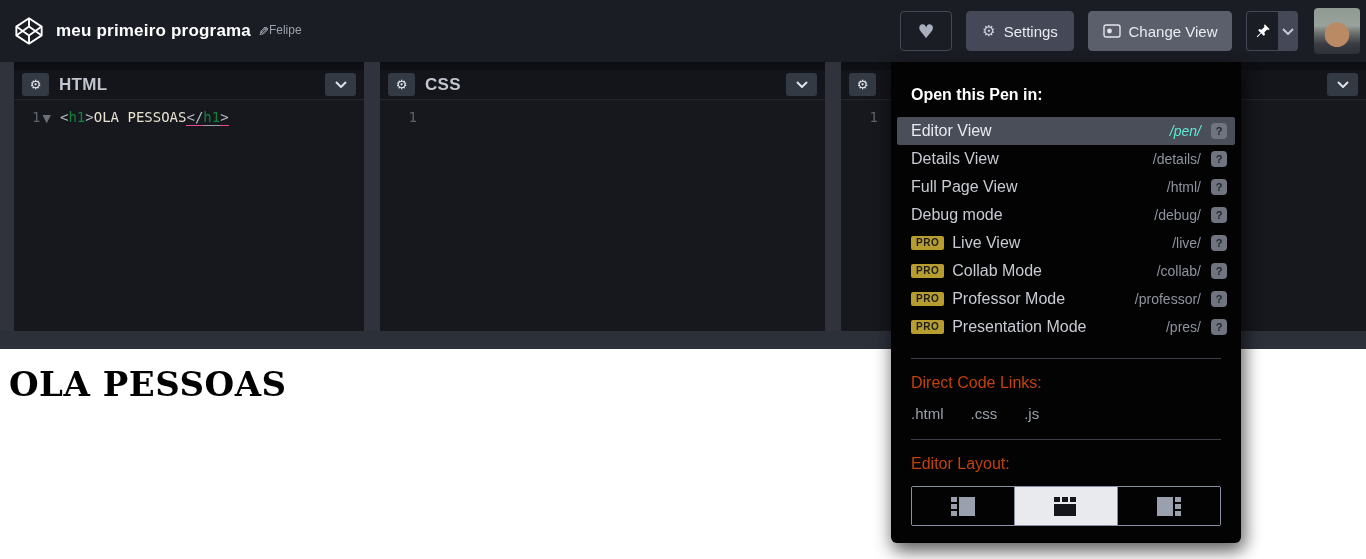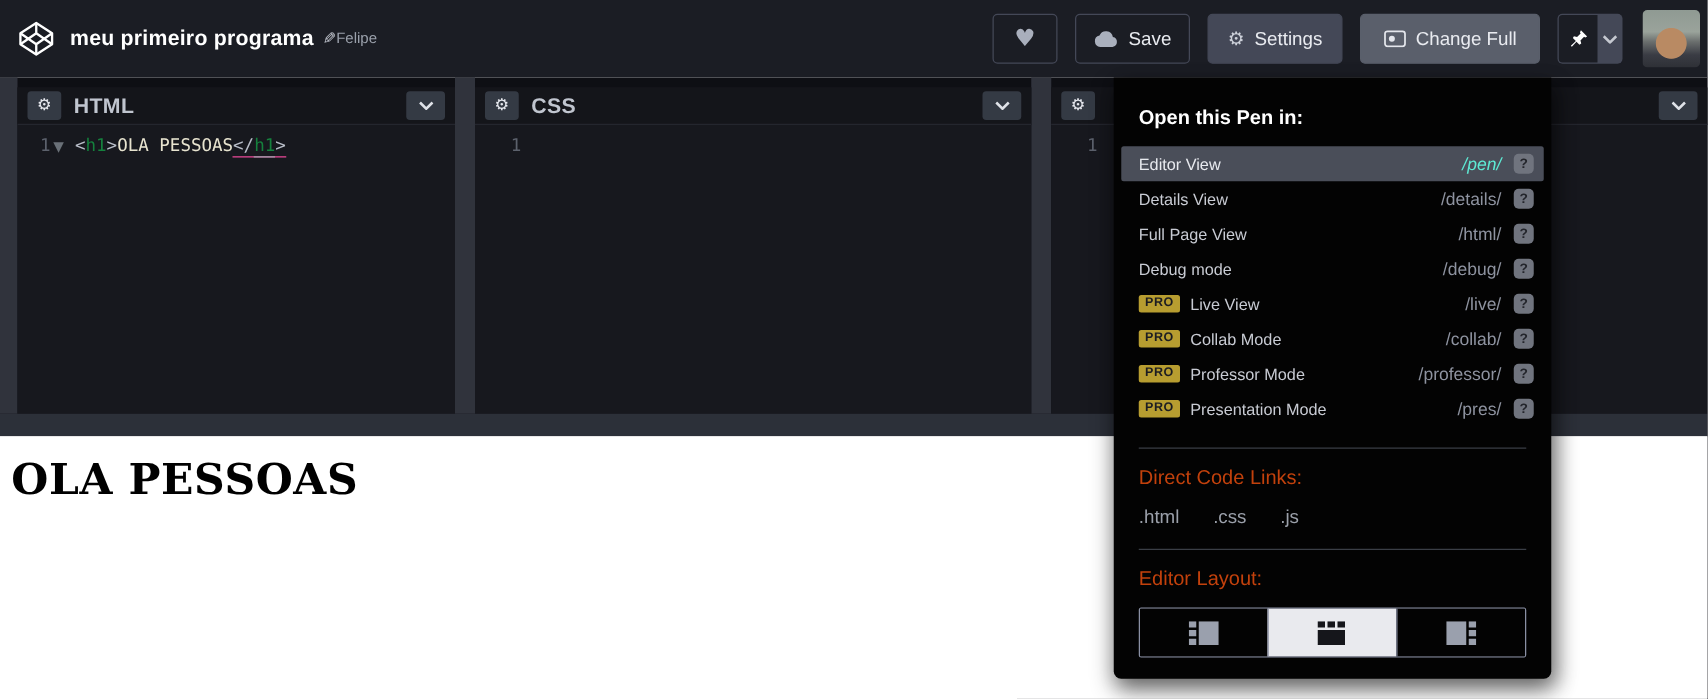--- a/index.html
+++ b/index.html
@@ -76,21 +76,21 @@
                 font-weight: bold; font-size: 34px; color: #000; letter-spacing: .5px; }
 
   
   .dropdown { position: absolute; left: 875px; top: 62px; width: 350px; background: #030303;
               border-radius: 0 0 6px 6px; z-index: 10; padding-bottom: 17px;
               box-shadow: 0 8px 18px rgba(0,0,0,.45), 6px 6px 16px rgba(0,0,0,.3); margin-left: 16px; }
   .dd-heading { color: #ffffff; font-weight: bold; font-size: 16px; margin: 24px 20px 13px 20px; }
   .dd-list { margin: 0 6px; }
   .dd-item { height: 28px; display: flex; align-items: center; padding: 0 8px 0 14px; cursor: pointer; border-radius: 2px; }
   .dd-item.highlighted { background: #4a4e59; }
-  .dd-label { color: #c8cbd3; font-size: 13px; }
+  .dd-label { color: #c8cbd3; font-size: 16px; }
   .dd-item.highlighted .dd-label { color: #e8eaef; }
   .pro-badge { background: #b79d30; color: #1c1d22; font-size: 10px; font-weight: bold; letter-spacing: .5px;
                border-radius: 2px; padding: 2px 5px; margin-right: 8px; line-height: 1; }
   .dd-path { margin-left: auto; color: #8e93a0; font-size: 14px; }
   .dd-item.highlighted .dd-path { color: #5eead4; font-style: italic; }
   .help-badge { width: 16px; height: 16px; margin-left: 10px; background: #70747e; border-radius: 4px;
                 color: #23252b; font-size: 11px; font-weight: bold; display: flex; align-items: center;
                 justify-content: center; cursor: pointer; flex: 0 0 auto; }
   .dd-divider { height: 1px; background: #3a3e46; margin: 17px 20px 0 20px; }
   .dd-subheading { color: #c2410c; font-weight: normal; font-size: 16px; margin: 15px 20px 0 20px; }
@@ -118,40 +118,32 @@
       <span class="pen-title">meu primeiro programa</span>
       <span class="edit-pencil">✎</span>
     </div>
     <span class="pen-author">Felipe</span>
   </div>
 
   <div class="topbar-actions">
     <div class="tb-btn btn-outline heart-btn">
       <span class="heart-glyph">♥</span>
     </div>
-    <div class="tb-btn btn-outline save-btn">
-      <span>
-        <svg width="20" height="14" viewBox="0 0 20 14" fill="#aab0bd">
-          <path d="M5.2 13.5a4.6 4.6 0 01-.6-9.1A5.6 5.6 0 0115.3 5.6 4 4 0 0115 13.5H5.2z"></path>
-        </svg>
-      </span>
-      <span>Save</span>
-    </div>
     <div class="tb-btn btn-gray settings-btn">
       <span class="gear-glyph">⚙</span>
       <span>Settings</span>
     </div>
     <div class="tb-btn btn-light changeview-btn">
       <span>
         <svg width="18" height="14" viewBox="0 0 18 14" fill="none" stroke="#e4e6ec" stroke-width="1.4">
           <rect x="1" y="1" width="16" height="12" rx="2"></rect>
           <circle cx="6.5" cy="7" r="2.4" fill="#e4e6ec" stroke="none"></circle>
         </svg>
       </span>
-      <span>Change Full</span>
+      <span>Change View</span>
     </div>
     <div class="pin-split">
       <div class="pin-seg">
         <svg width="16" height="16" viewBox="0 0 20 20" fill="#ffffff">
           <path d="M12.2 1.6l6.2 6.2-1.9 1-1.2-.7-3.6 3.6.8 3.1-1.8 1.1-3-3-4.6 5-1-1 5-4.6-3-3 1.1-1.8 3.1.8 3.6-3.6-.7-1.2 1-1.9z"></path>
         </svg>
       </div>
       <div class="chev-seg">
         <svg width="12" height="7" viewBox="0 0 12 7" fill="none" stroke="#c6c9d1" stroke-width="2">
           <path d="M1 1l5 5 5-5"></path>

